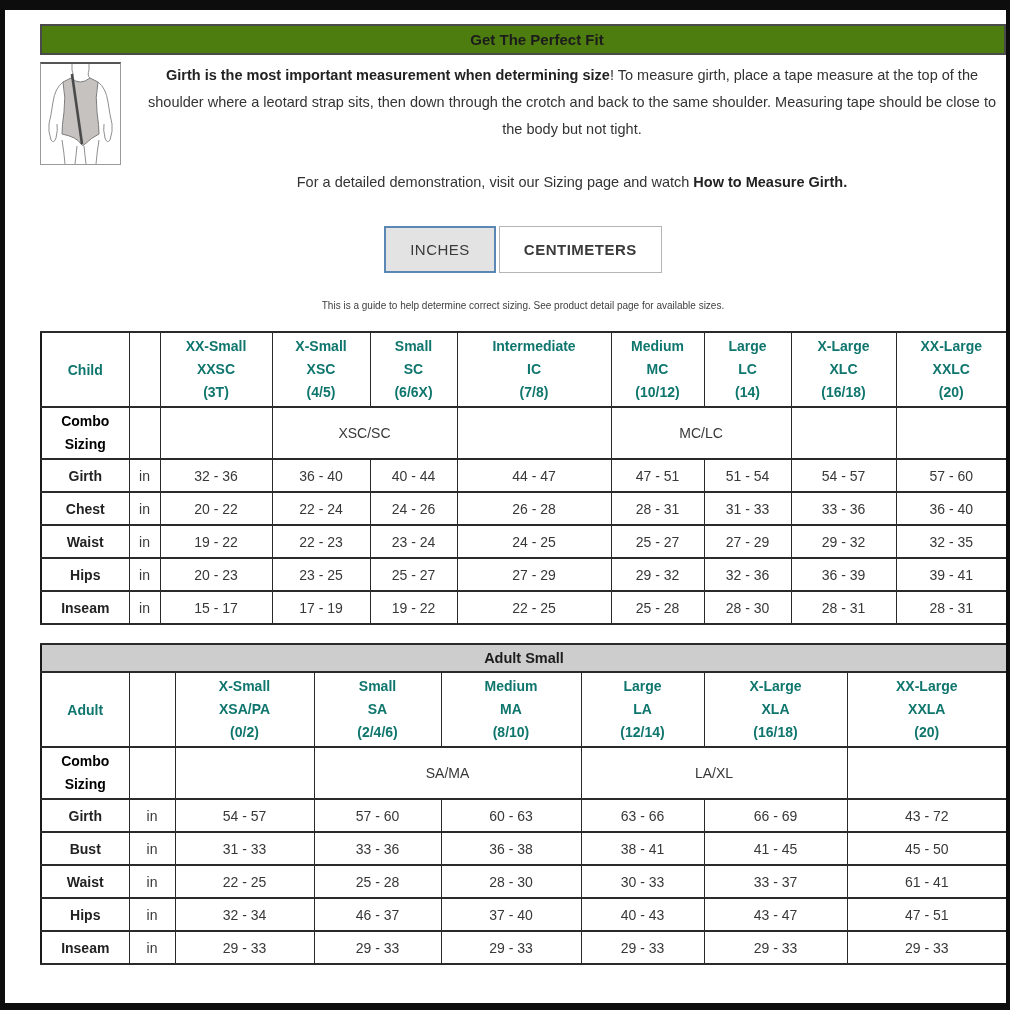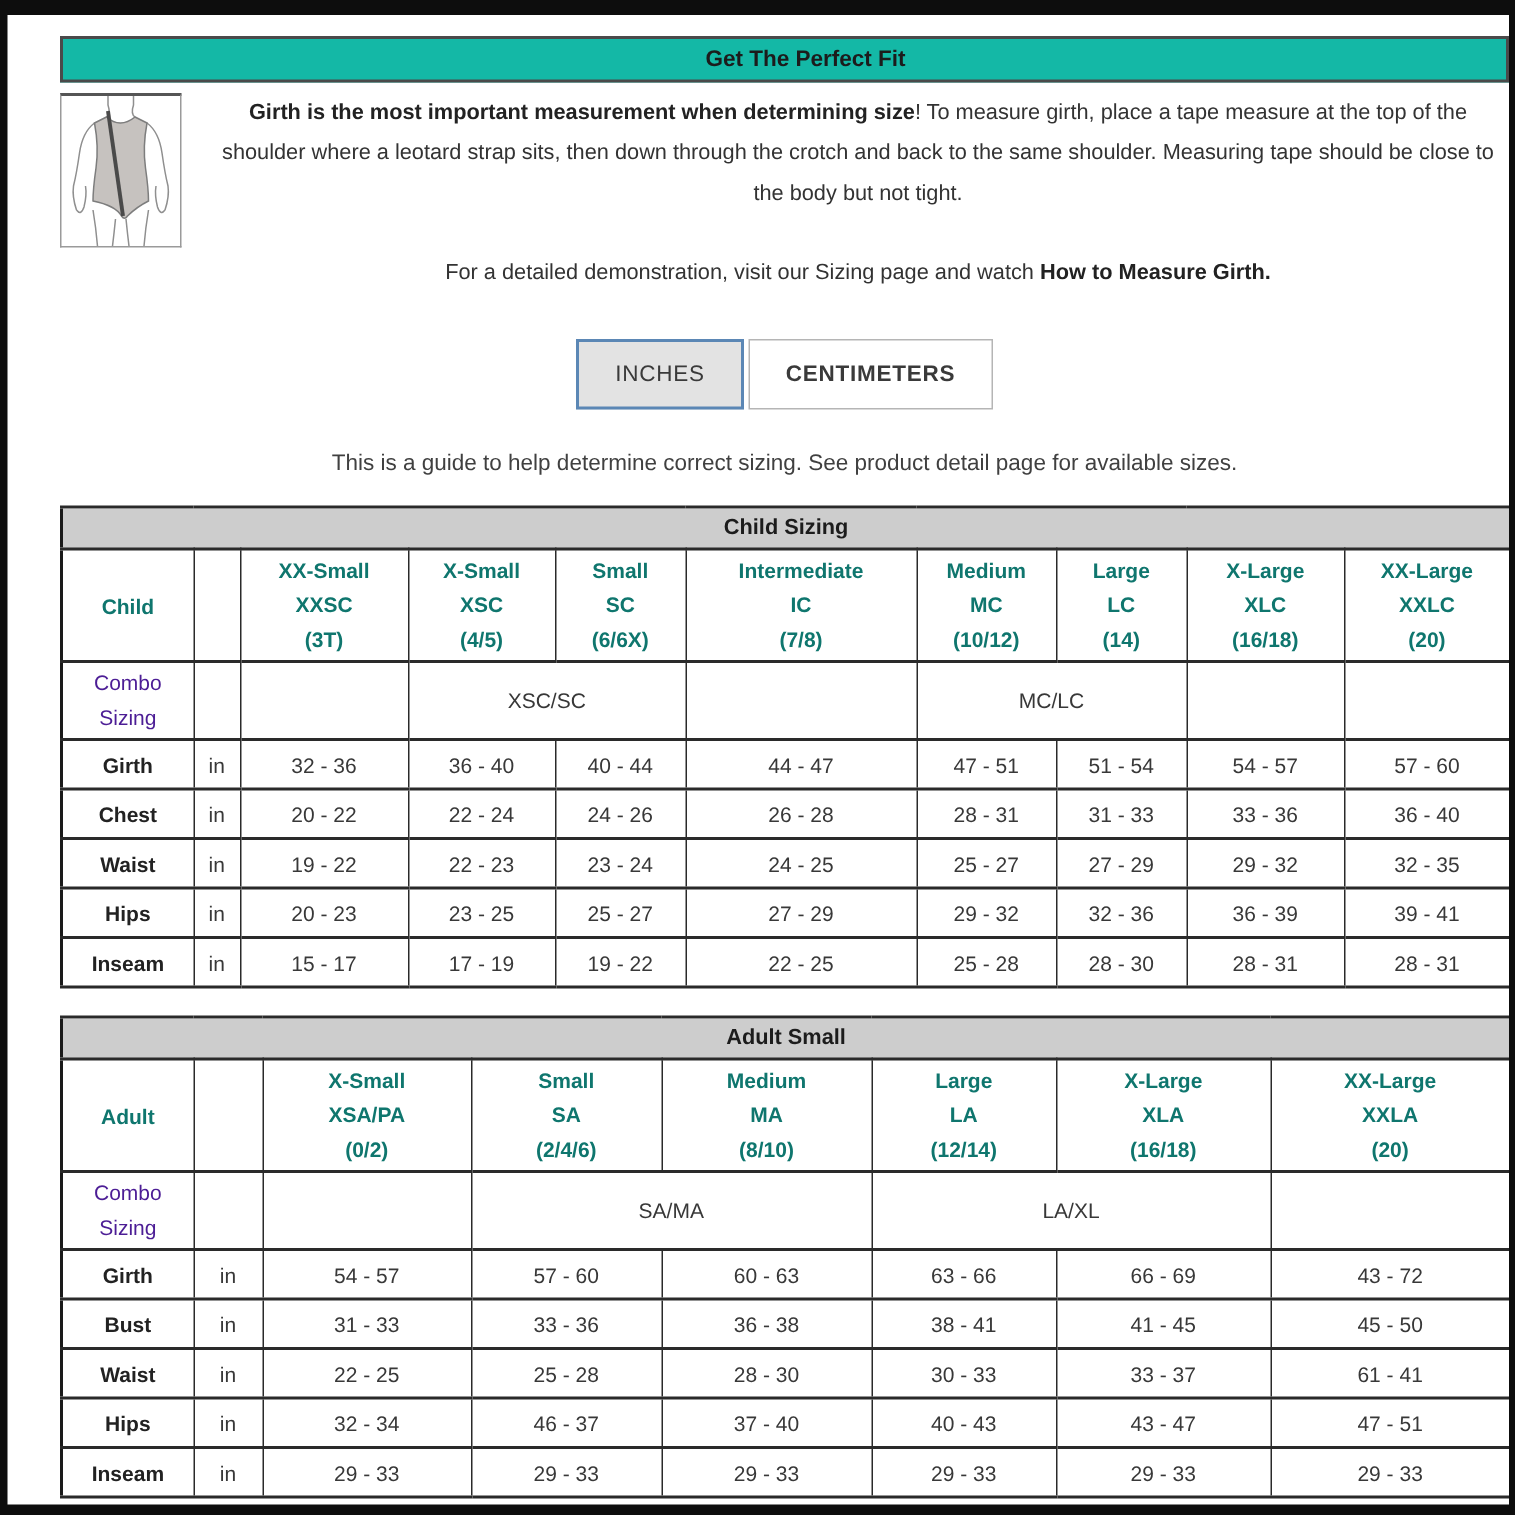--- a/index.html
+++ b/index.html
@@ -12,21 +12,21 @@
     border-right: 4px solid #0d0d0d;
     border-bottom: 7px solid #0d0d0d;
     overflow: hidden;
     font-family: "Liberation Sans", sans-serif;
     color: #333;
   }
   .wrap { padding: 14px 0 0 35px; width: 1001px; }
   .inner { width: 966px; }
 
   .title-bar {
-    background: #14b8a6;
+    background: #4d7c0f;
     border: 2px solid #4a4a4a;
     height: 31px;
     display: flex; align-items: center; justify-content: center;
     font-weight: bold; font-size: 15px; color: #1c1c1c; padding-left: 28px;
   }
 
   .intro { display: flex; margin-top: 7px; gap: 11px; }
   .figure-box {
     width: 81px; height: 103px; flex: 0 0 81px;
     border: 1px solid #9a9a9a; border-top: 2px solid #555;
@@ -45,21 +45,21 @@
   .btn {
     display: inline-block; vertical-align: middle;
     font-family: "Liberation Sans", sans-serif;
     font-size: 15px; color: #3a3a3a;
     padding: 13px 24px; letter-spacing: 0.5px;
     cursor: pointer;
   }
   .btn-inches { background: #e3e3e3; border: 2px solid #5b87b5; margin-right: 3px; text-align: right; }
   .btn-cm { background: #ffffff; border: 1px solid #b5b5b5; padding: 14px 24px; font-weight: bold; }
 
-  .note { text-align: center; font-size: 15px; color: #404040; margin-top: 27px; }
+  .note { text-align: center; font-size: 10px; color: #404040; margin-top: 27px; }
 
   table.size {
     width: 966px; border-collapse: collapse; table-layout: fixed;
     margin-top: 20px;
     border: 2px solid #1a1a1a;
   }
   table.size td {
     border: 1px solid #2a2a2a;
     border-top-width: 2px; border-bottom-width: 2px;
     text-align: center; vertical-align: middle;
@@ -67,21 +67,21 @@
     padding: 2px 3px;
     overflow: hidden;
   }
   tr.t-title td {
     background: #cdcdcd; height: 28px;
     font-weight: bold; font-size: 14.5px; color: #1c1c1c;
   }
   tr.t-head td { height: 60px; font-weight: bold; color: #0f766e; }
   .pre { white-space: pre-line; line-height: 23px; }
   tr.t-combo td { height: 52px; }
-  tr.t-combo td.lbl { font-weight: normal; color: #4c1d95; }
+  tr.t-combo td.lbl { font-weight: bold; color: #000000; }
   tr.t-data td { height: 33px; }
   tr.t-data td.lbl { font-weight: bold; color: #222; }
   td.thickL { border-left-width: 3px; }
 
   svg .outline { stroke: #8f8f8f; stroke-width: 1; fill: none; }
   svg .leo { fill: #c6c2bf; stroke: #7d7d7d; stroke-width: 1; }
   svg .tape { stroke: #4a4a4a; stroke-width: 2.6; }
 </style>
 </head>
 <body>
@@ -121,23 +121,20 @@
           <col style="width:112px">
           <col style="width:98px">
           <col style="width:87px">
         <col style="width:154px">
           <col style="width:93px">
           <col style="width:87px">
           <col style="width:105px">
           <col style="width:111px">
       </colgroup>
       <tbody>
-          <tr class="t-title">
-        <td colspan="10">Child Sizing</td>
-      </tr>
       <tr class="t-head">
         <td class="b">Child</td>
         <td></td>
         <td class="pre">XX-Small
 XXSC
 (3T)</td>
         <td class="pre">X-Small
 XSC
 (4/5)</td>
         <td class="pre">Small

